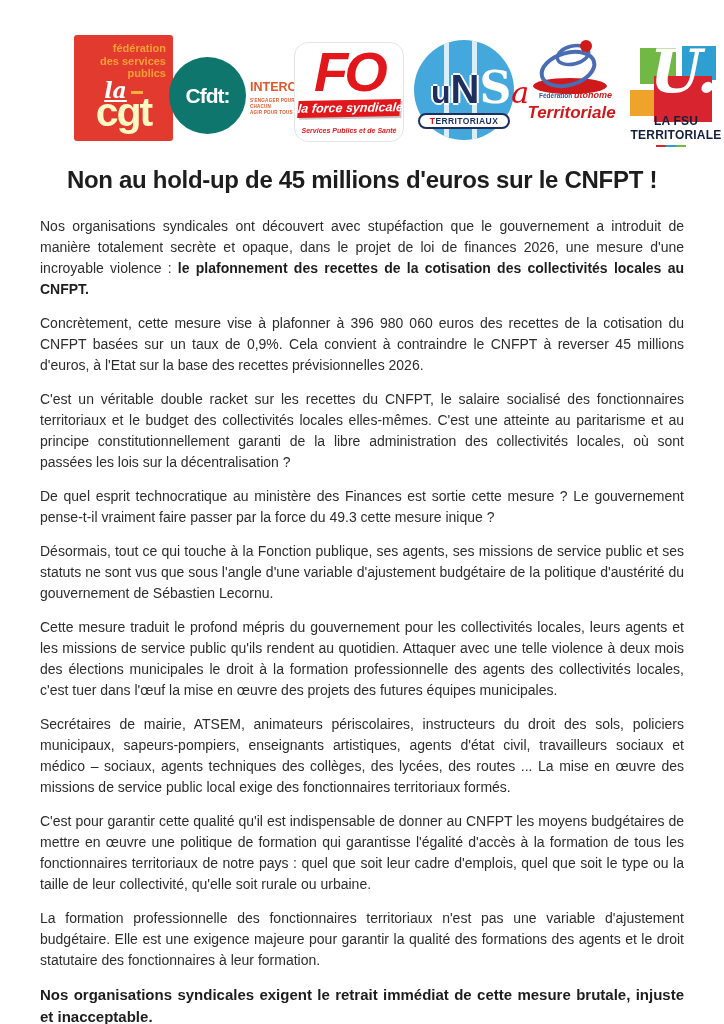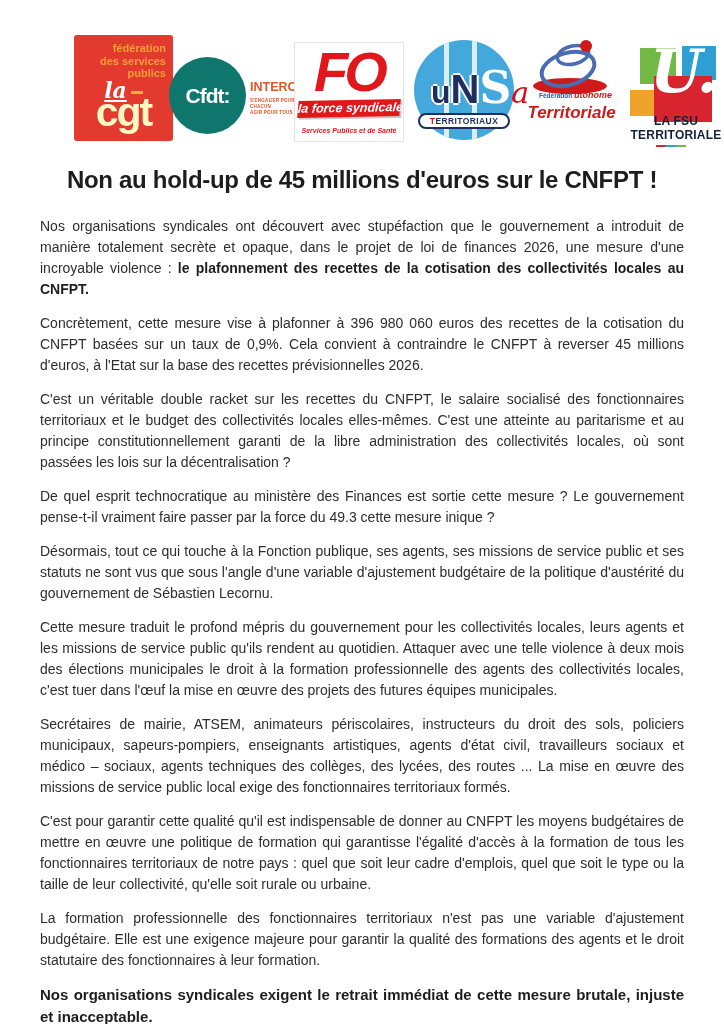--- a/index.html
+++ b/index.html
@@ -21,21 +21,21 @@
   .cgt-main { color:#fef9c3; font-weight:bold; font-size:41px; line-height:33px; text-align:center; letter-spacing:-2px; margin-top:-4px; }
 
   
   .logo-cfdt { left:133px; top:57px; width:128px; height:78px; }
   .cfdt-circle { position:absolute; left:0; top:0; width:77px; height:77px; border-radius:50%; background:#0f766e; color:#fff; display:flex; align-items:center; justify-content:center; font-weight:bold; font-size:21px; letter-spacing:-1px; }
   .cfdt-right { position:absolute; left:81px; top:23px; width:50px; }
   .cfdt-name { color:#e0572a; font-weight:bold; font-size:12.5px; }
   .cfdt-tag { color:#e0572a; font-size:4.6px; font-weight:bold; line-height:6px; margin-top:4px; letter-spacing:0.2px; }
 
   
-  .logo-fo { left:258px; top:42px; width:110px; height:100px; background:#fff; border:1px solid #e4e4e4; border-radius:1px; }
+  .logo-fo { left:258px; top:42px; width:110px; height:100px; background:#fff; border:1px solid #e4e4e4; border-radius:14px; }
   .fo-main { color:#e2171c; font-weight:900; font-style:italic; font-size:56px; line-height:58px; text-align:center; letter-spacing:-4px; margin-top:0; }
   .fo-banner { position:absolute; left:3px; right:3px; top:57px; background:#e2171c; color:#fff; font-style:italic; font-weight:bold; font-size:12.5px; text-align:center; padding:1px 0 2px; transform:skew(-6deg) rotate(-1deg); box-shadow:2px 2px 0 #c9c9c9; white-space:nowrap; }
   .fo-sub { position:absolute; bottom:7px; width:100%; text-align:center; color:#e2171c; font-weight:bold; font-style:italic; font-size:7px; }
 
   
   .logo-unsa { left:378px; top:40px; width:100px; height:100px; }
   .unsa-circle { position:absolute; inset:0; border-radius:50%; background:#45a8dc; overflow:hidden; }
   .unsa-stripe { position:absolute; top:0; bottom:0; width:5px; background:rgba(255,255,255,0.8); }
   .unsa-stripe.s1 { left:30px; } .unsa-stripe.s2 { left:58px; }
   .unsa-letters { position:absolute; left:16px; top:22px; width:100%; text-align:center; white-space:nowrap; }

